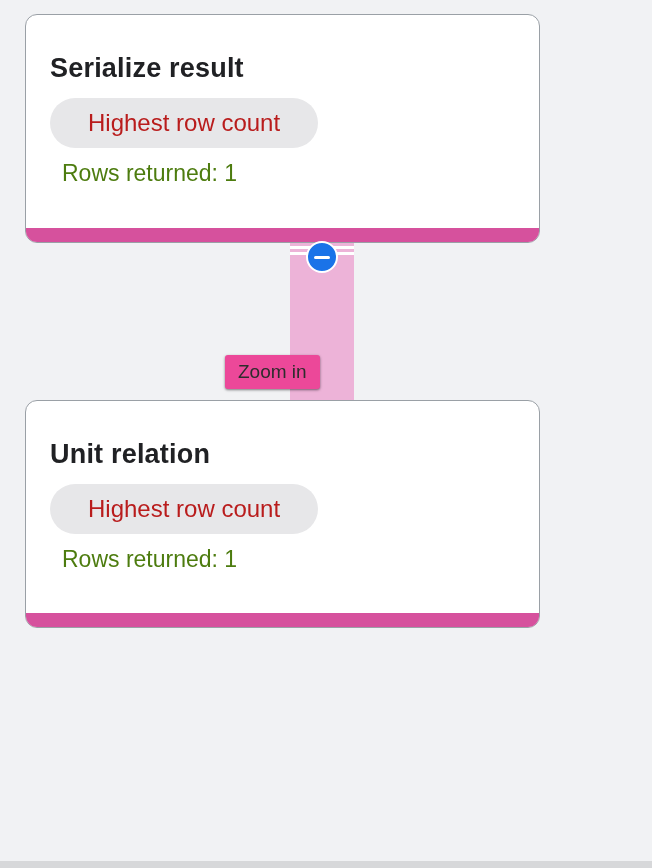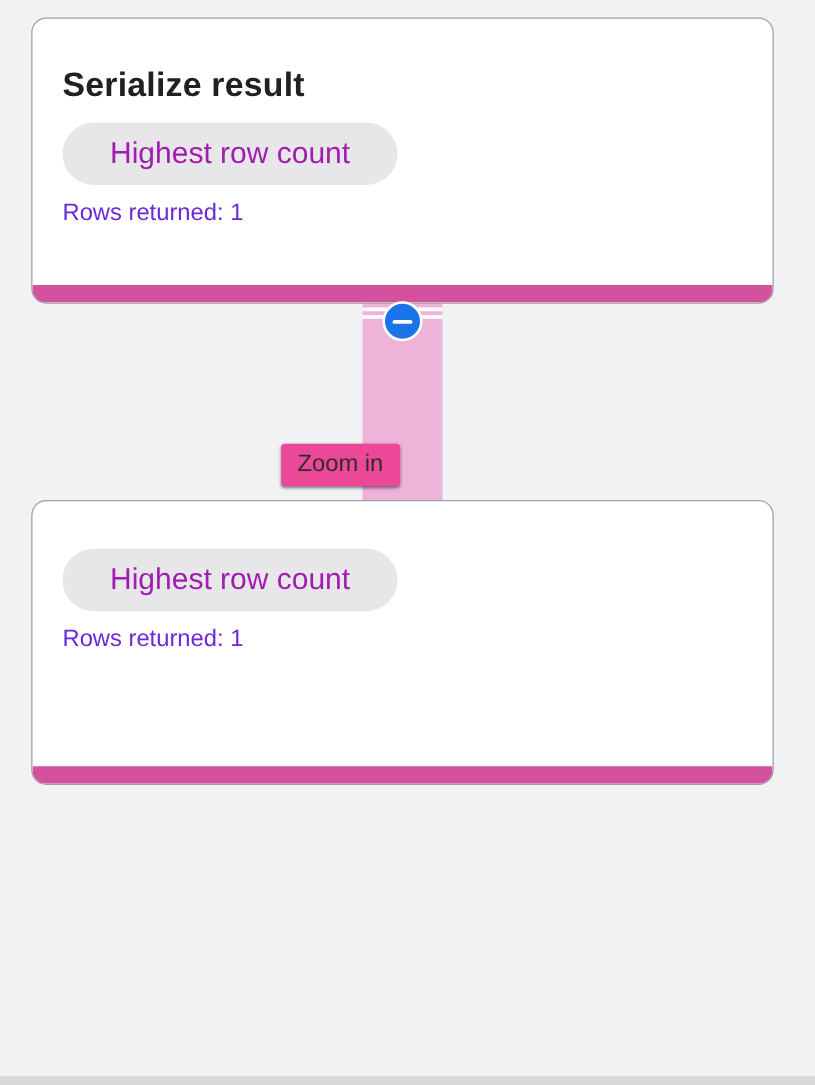--- a/index.html
+++ b/index.html
@@ -12,21 +12,21 @@
     width: 652px;
     height: 868px;
     background: #f1f2f4;
     overflow: hidden;
   }
 
   
   .node {
     position: absolute;
     left: 25px;
-    width: 594px;
+    width: 515px;
     background: #ffffff;
     border: 1px solid #9aa0a6;
     border-radius: 12px;
     overflow: hidden;
     padding: 38px 24px 0 24px;
     z-index: 3;
     cursor: pointer;
   }
   .node.card1 { top: 14px;  height: 229px; }
   .node.card2 { top: 400px; height: 228px; }
@@ -34,31 +34,32 @@
   .node-title {
     font-size: 27px;
     font-weight: 700;
     color: #202124;
     letter-spacing: 0.2px;
     margin-bottom: 14px;
   }
   .badge {
     display: inline-block;
     background: #e7e7e9;
-    color: #a21caf;
+    color: #b91c1c;
     font-size: 24px;
     line-height: 50px;
     height: 50px;
     padding: 0 38px;
     border-radius: 26px;
     margin-bottom: 12px;
   }
   .stats {
-    font-size: 19px;
-    color: #6d28d9;
+    font-size: 23px;
+    color: #4d7c0f;
+    margin-left: 12px;
   }
   .accent-bar {
     position: absolute;
     left: 0; right: 0; bottom: 0;
     height: 14px;
     background: #d6519d;
   }
 
   
   .edge {
@@ -144,20 +145,21 @@
   <div class="edge-stripe stripe-1"></div>
   <div class="edge-stripe stripe-2"></div>
 
   <button class="collapse-btn">
     <span class="minus-glyph"></span>
   </button>
 
   <div class="tooltip">Zoom in</div>
 
   <div class="node card2">
+    <div class="node-title">Unit relation</div>
     <div class="badge">Highest row count</div>
     <div class="stats">Rows returned: 1</div>
     <div class="accent-bar"></div>
   </div>
 
   <div class="bottom-strip"></div>
 
 </div>
 
 </body></html>

